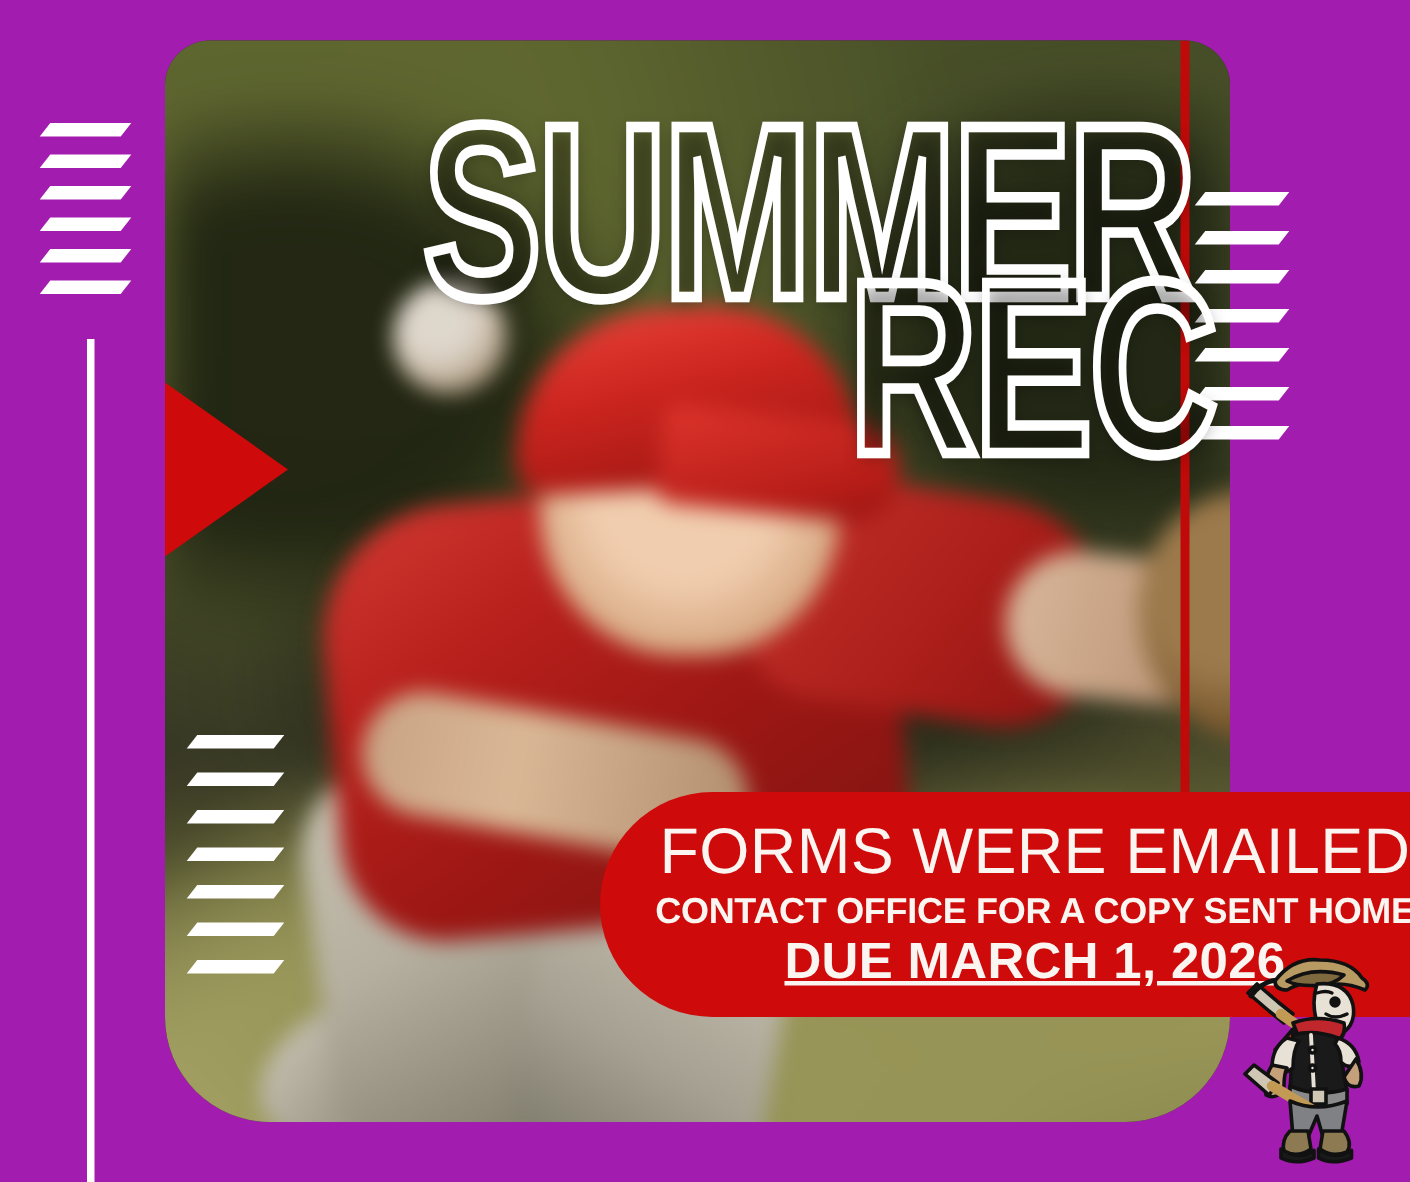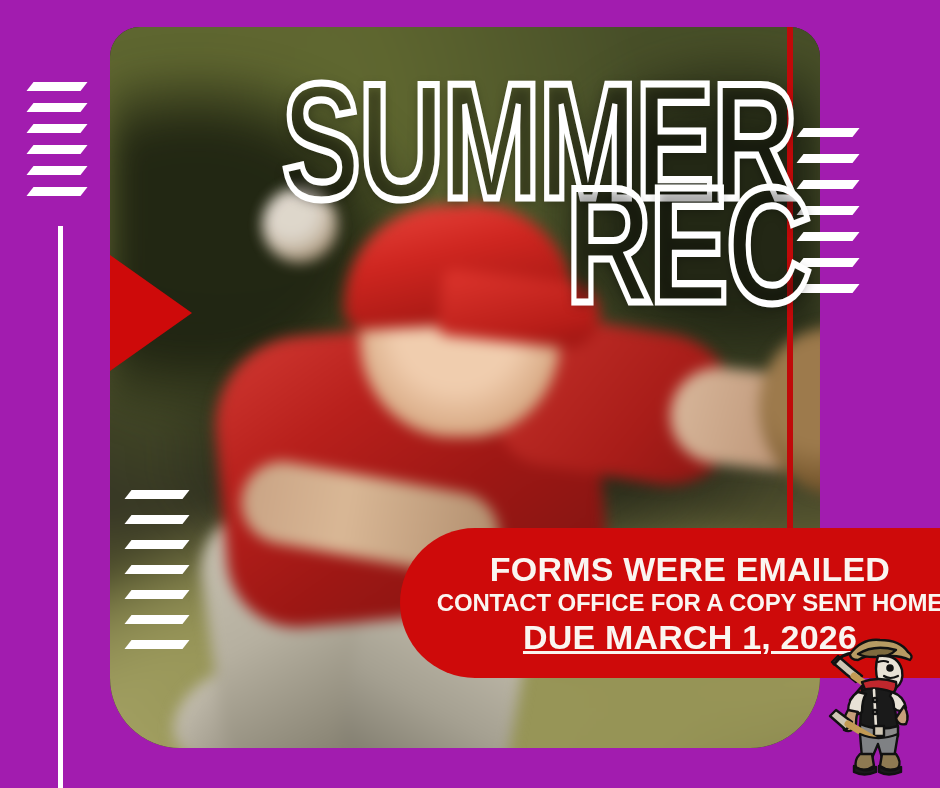--- a/index.html
+++ b/index.html
@@ -202,21 +202,21 @@
     width:560px; height:150px;
     background:#CE0A0A;
     border-radius:75px 0 0 75px;
     display:flex;
     flex-direction:column;
     align-items:center;
     justify-content:center;
     padding:6px 34px 6px 54px;
   }
   #info-pill div { color:#FAF5F0; text-align:center; white-space:nowrap; line-height:1.06; }
-  #pill-line-1 { font-size:34px; font-weight:700; letter-spacing:.2px; }
+  #pill-line-1 { font-size:43px; font-weight:400; letter-spacing:.2px; }
   #pill-line-2 { font-size:24px; font-weight:700; letter-spacing:-.2px; margin-top:3px; }
   #pill-line-3 { font-size:34px; font-weight:700; letter-spacing:.2px; margin-top:3px;text-decoration:underline; }
 
   
   #mascot {
     position:absolute;
     right:14px; bottom:12px;
     width:104px; height:152px;
   }
 </style>

